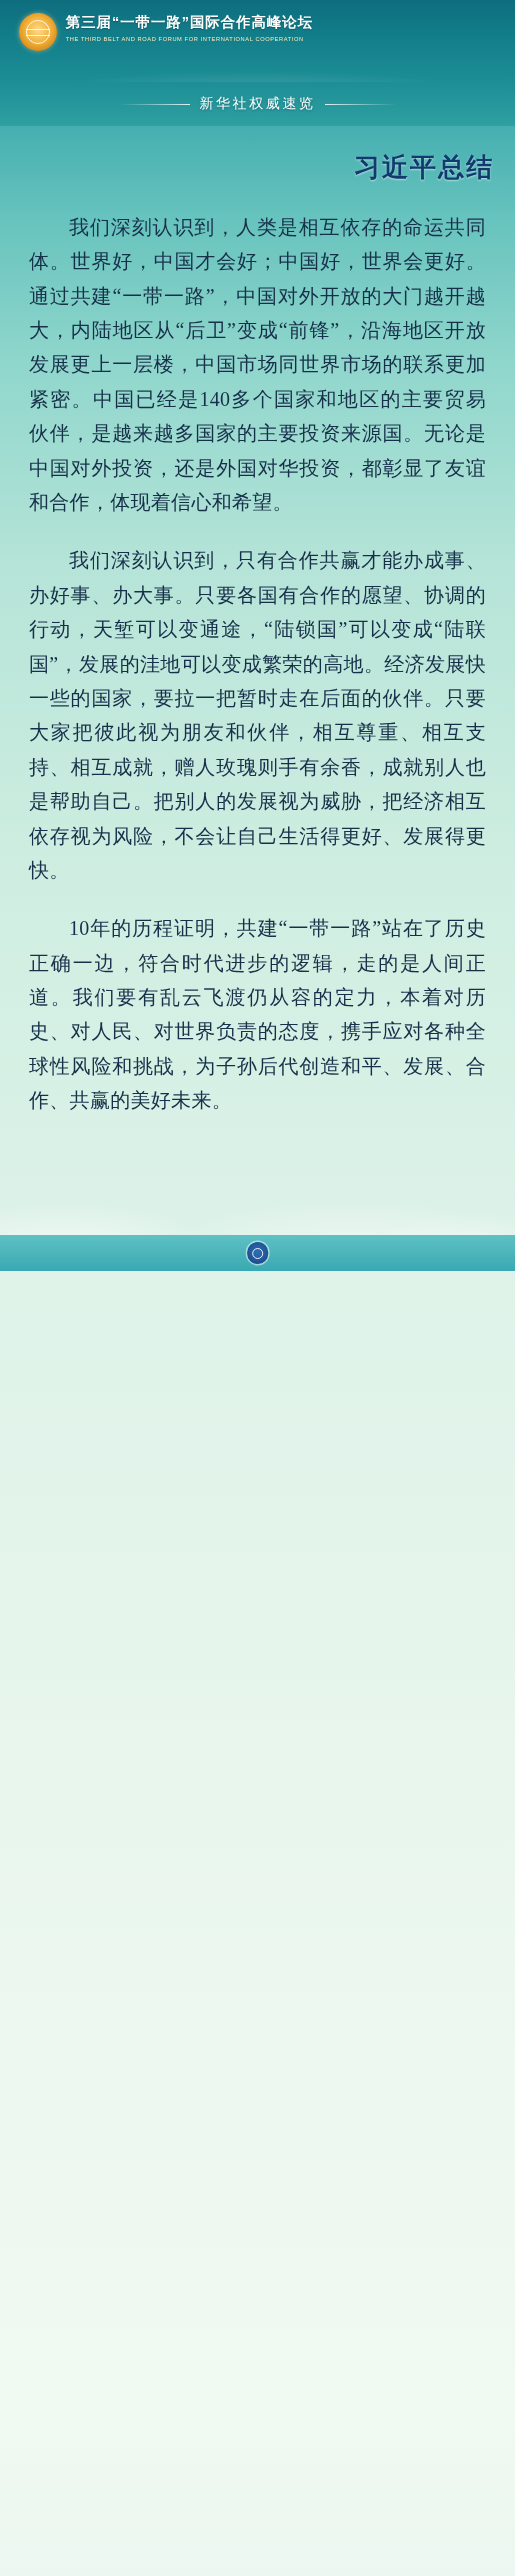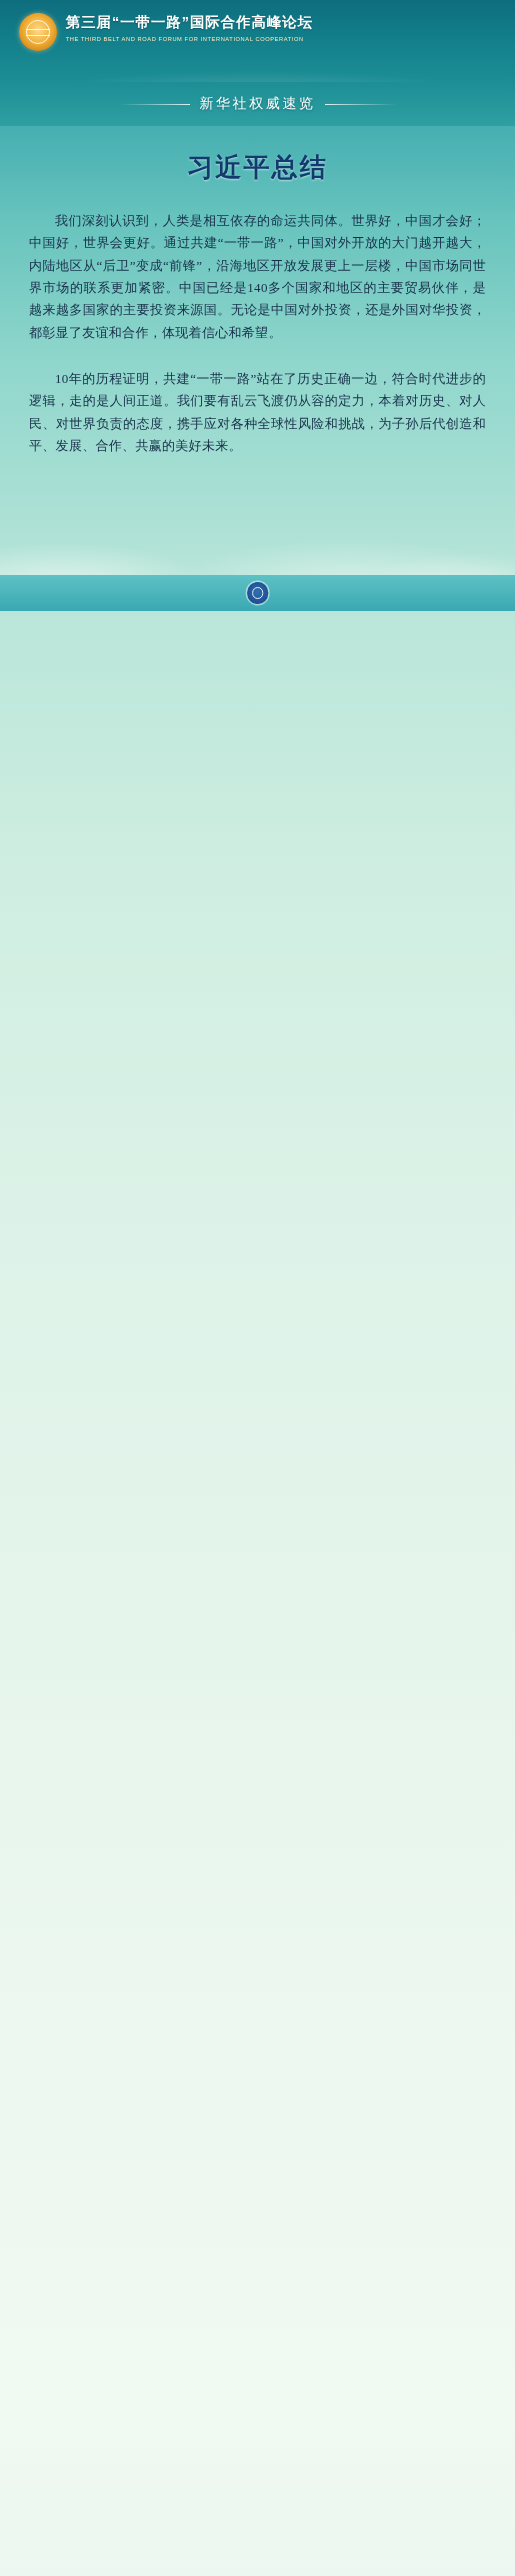--- a/index.html
+++ b/index.html
@@ -139,35 +139,36 @@
     padding: 24px 20.6px 9.3px 20.6px;
     text-align: center;
     color: #123a6e;
   }
   .headline .line1 {
     font-size: 26px;
     font-weight: bold;
     letter-spacing: 2.1px;
     line-height: 1.35;
     text-shadow: 0 1px 2.1px rgba(255,255,255,0.55);
+    text-align: right;
   }
   .headline .line2 {
     font-size: 26px;
     font-weight: bold;
     letter-spacing: 1px;
     line-height: 1.45;
     text-shadow: 0 1px 2.1px rgba(255,255,255,0.55);
   }
   
   .article {
     padding: 15.5px 29px 20.6px 29px;
   }
   .article p {
     margin: 0 0 24px 0;
-    font-size: 13px;
+    font-size: 20px;
     line-height: 1.72;
     color: #17304a;
     text-indent: 2em;
     text-align: justify;
     letter-spacing: 0.3px;
   }
   .article p:last-child {
     margin-bottom: 4px;
   }
   
@@ -235,20 +236,21 @@
       <div class="ribbon-line right"></div>
     </div>
   </div>
 
   <div class="headline">
     <div class="line1">习近平总结</div>
   </div>
 
   <div class="article">
     <p>我们深刻认识到，人类是相互依存的命运共同体。世界好，中国才会好；中国好，世界会更好。通过共建“一带一路”，中国对外开放的大门越开越大，内陆地区从“后卫”变成“前锋”，沿海地区开放发展更上一层楼，中国市场同世界市场的联系更加紧密。中国已经是140多个国家和地区的主要贸易伙伴，是越来越多国家的主要投资来源国。无论是中国对外投资，还是外国对华投资，都彰显了友谊和合作，体现着信心和希望。</p>
+    <p>我们深刻认识到，只有合作共赢才能办成事、办好事、办大事。只要各国有合作的愿望、协调的行动，天堑可以变通途，“陆锁国”可以变成“陆联国”，发展的洼地可以变成繁荣的高地。经济发展快一些的国家，要拉一把暂时走在后面的伙伴。只要大家把彼此视为朋友和伙伴，相互尊重、相互支持、相互成就，赠人玫瑰则手有余香，成就别人也是帮助自己。把别人的发展视为威胁，把经济相互依存视为风险，不会让自己生活得更好、发展得更快。</p>
     <p>10年的历程证明，共建“一带一路”站在了历史正确一边，符合时代进步的逻辑，走的是人间正道。我们要有乱云飞渡仍从容的定力，本着对历史、对人民、对世界负责的态度，携手应对各种全球性风险和挑战，为子孙后代创造和平、发展、合作、共赢的美好未来。</p>
   </div>
 
   <div class="footer">
     <div class="footer-hills"></div>
     <div class="footer-band"></div>
     <div class="footer-logo"></div>
   </div>
 
 </div>

